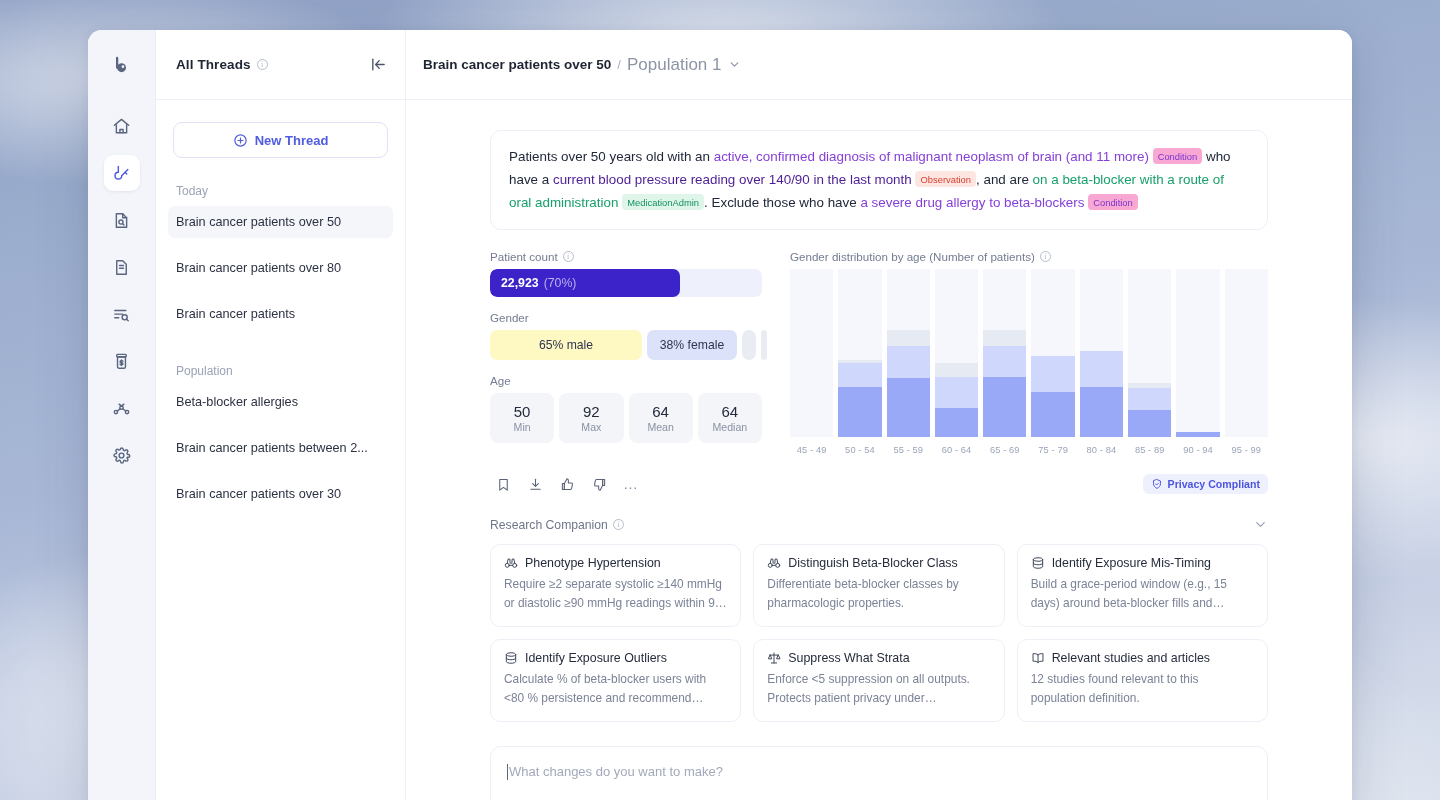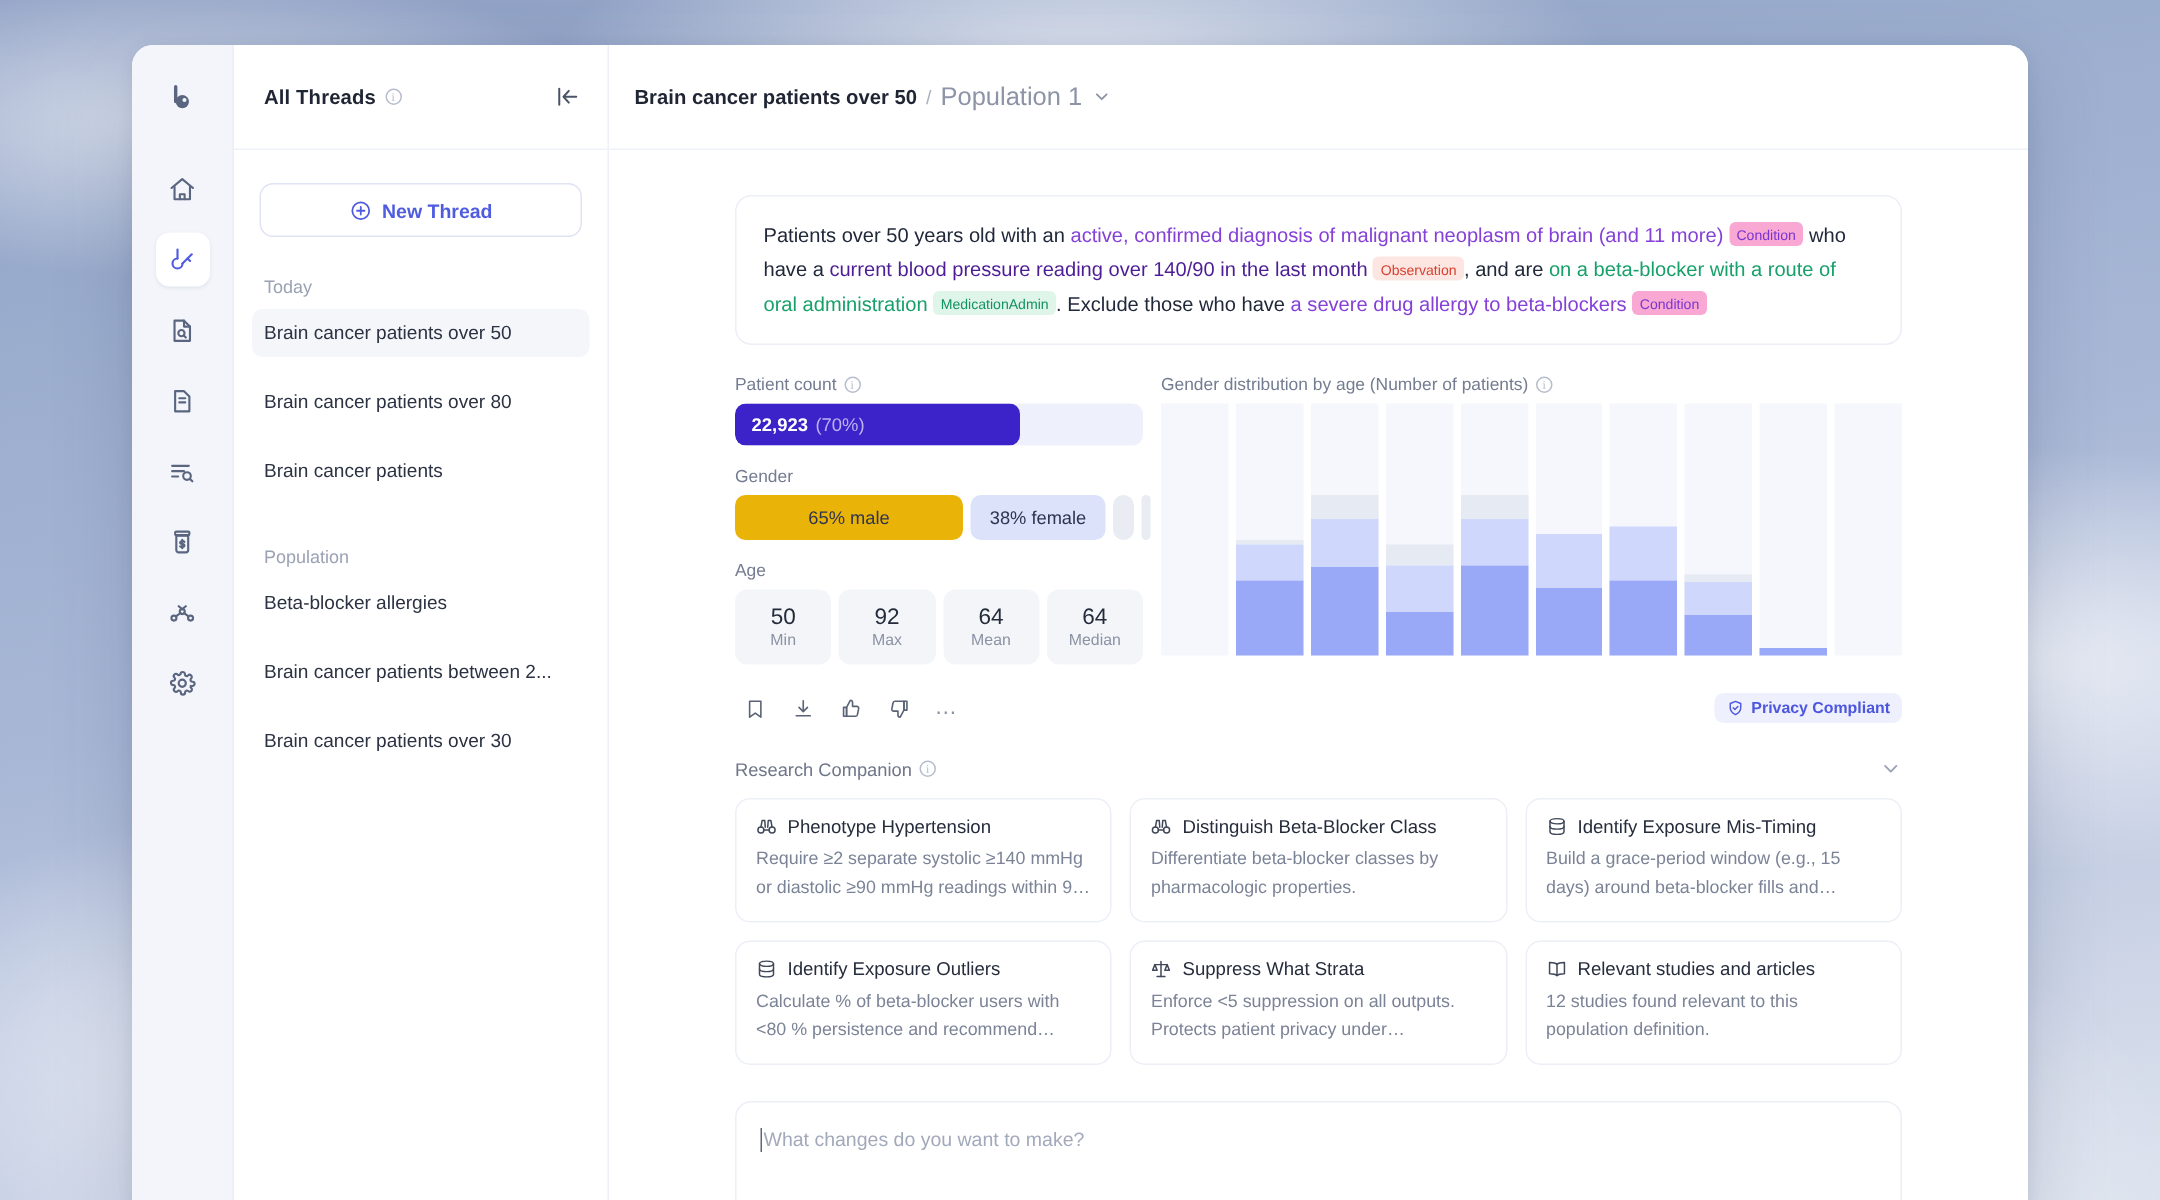--- a/index.html
+++ b/index.html
@@ -139,21 +139,21 @@
   .tag {
     display: inline-block; font-size: 9.4px; line-height: 13px;
     padding: 1.5px 5px; border-radius: 4px; vertical-align: 1.5px;
     white-space: nowrap;
   }
   .tag-cond { background: #f9a8d4; color: #7b35cf; }
   .tag-obs  { background: #fde6e2; color: #d8412f; }
   .tag-med  { background: #dff5ea; color: #13935f; }
 
   
-  .stats-row { display: flex; gap: 12px; margin-top: 20px; }
+  .stats-row { display: flex; gap: 28px; margin-top: 20px; }
   .stats-left  { width: 272px; flex: 0 0 272px; }
   .stats-right { flex: 1 1 auto; min-width: 0; }
   .stat-label {
     font-size: 11.6px; color: #737c91; margin-bottom: 6px;
     display: flex; align-items: center; gap: 5px;
   }
 
   .count-track {
     height: 28px; border-radius: 7px; background: #eef1fb;
     position: relative; overflow: hidden;
@@ -165,21 +165,21 @@
   }
   .count-num { color: #fff; font-size: 12.3px; font-weight: 700; }
   .count-pct { color: #b9b1f0; font-size: 12.3px; }
 
   .gender-row { display: flex; gap: 5px; margin-bottom: 2px; }
   .g-seg {
     height: 30px; border-radius: 7px;
     display: flex; align-items: center; justify-content: center;
     font-size: 12.2px; color: #2e3550;
   }
-  .g-male   { flex: 0 0 152px; background: #eab308; }
+  .g-male   { flex: 0 0 152px; background: #fef9c3; }
   .g-female { flex: 0 0 90px;  background: #dde2fb; }
   .g-pad1   { flex: 0 0 14px;  background: #e9ecf3; }
   .g-pad2   { flex: 0 0 6px;   background: #e9ecf3; }
 
   .age-row { display: flex; gap: 5px; }
   .age-box {
     flex: 1 1 0; height: 50px; border-radius: 8px; background: #f3f5f9;
     display: flex; flex-direction: column; align-items: center; justify-content: center;
     gap: 1px;
   }
@@ -485,20 +485,32 @@
                 </div>
                 <div class="chart-col">
                   <div style="height: 3%; background: rgb(230, 234, 242);"></div>
                   <div style="height: 13%; background: rgb(207, 216, 252);"></div>
                   <div style="height: 16%; background: rgb(153, 169, 247);"></div>
                 </div>
                 <div class="chart-col">
                   <div style="height: 3%; background: rgb(153, 169, 247);"></div>
                 </div>
                 <div class="chart-col"></div>
+              </div>
+            <div class="chart-ticks" id="chart-ticks">
+                <div class="chart-tick">45 - 49</div>
+                <div class="chart-tick">50 - 54</div>
+                <div class="chart-tick">55 - 59</div>
+                <div class="chart-tick">60 - 64</div>
+                <div class="chart-tick">65 - 69</div>
+                <div class="chart-tick">75 - 79</div>
+                <div class="chart-tick">80 - 84</div>
+                <div class="chart-tick">85 - 89</div>
+                <div class="chart-tick">90 - 94</div>
+                <div class="chart-tick">95 - 99</div>
               </div>
           </div>
         </div>
       </div>
 
       <div class="actions-row">
         <span class="act-btn">
           <svg viewBox="0 0 24 24" fill="none" stroke="currentColor" stroke-width="1.7" stroke-linecap="round" stroke-linejoin="round">
               <path d="M6 4h12v17l-6-4.4L6 21z"></path>
             </svg>

